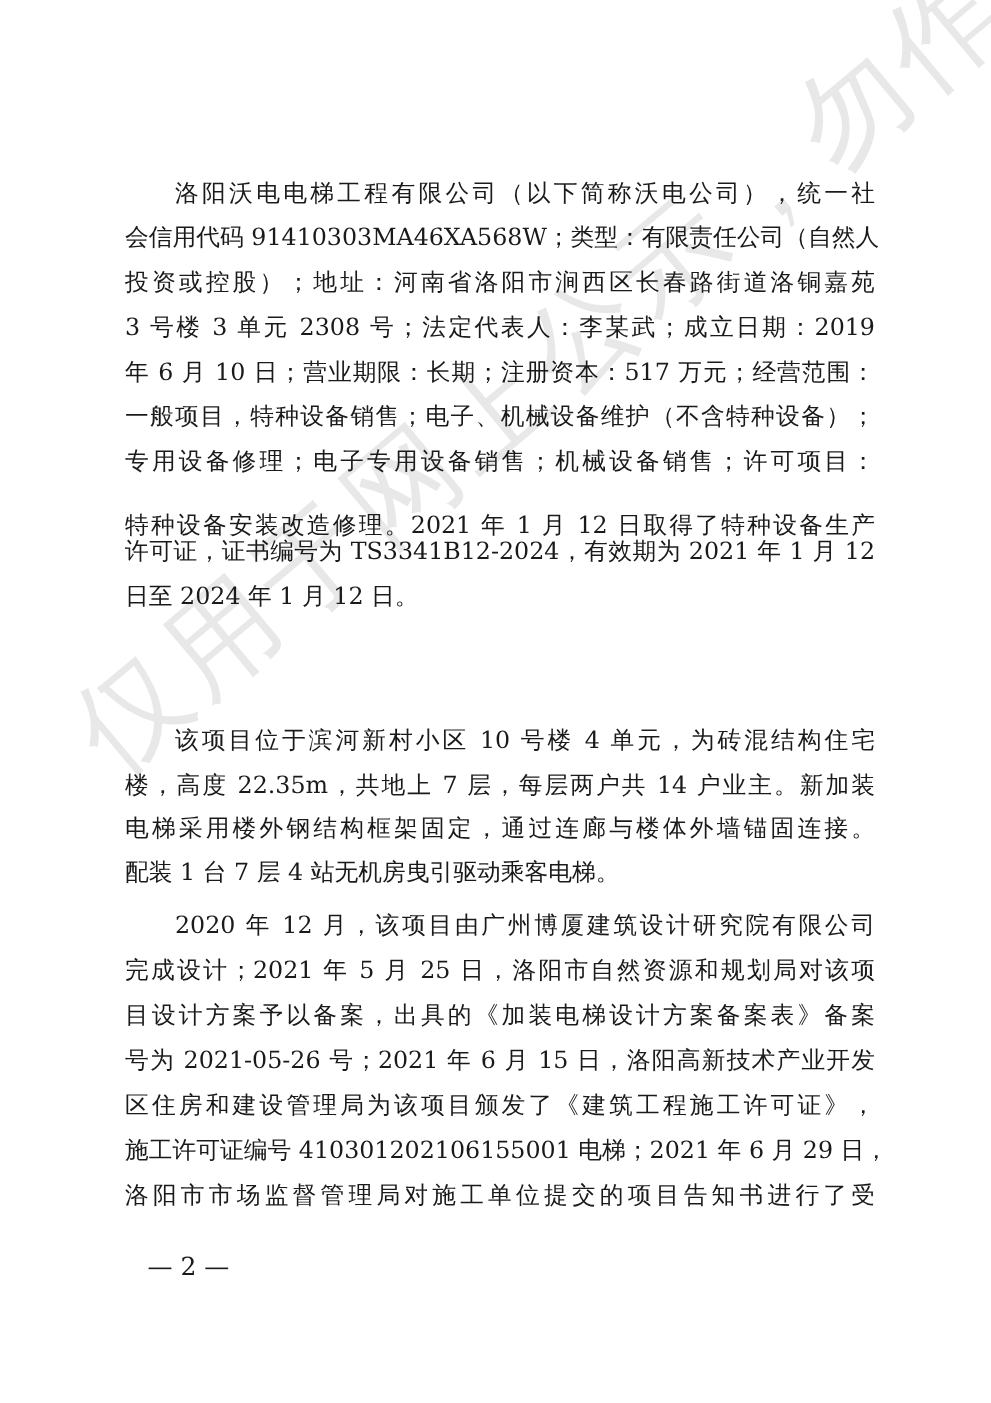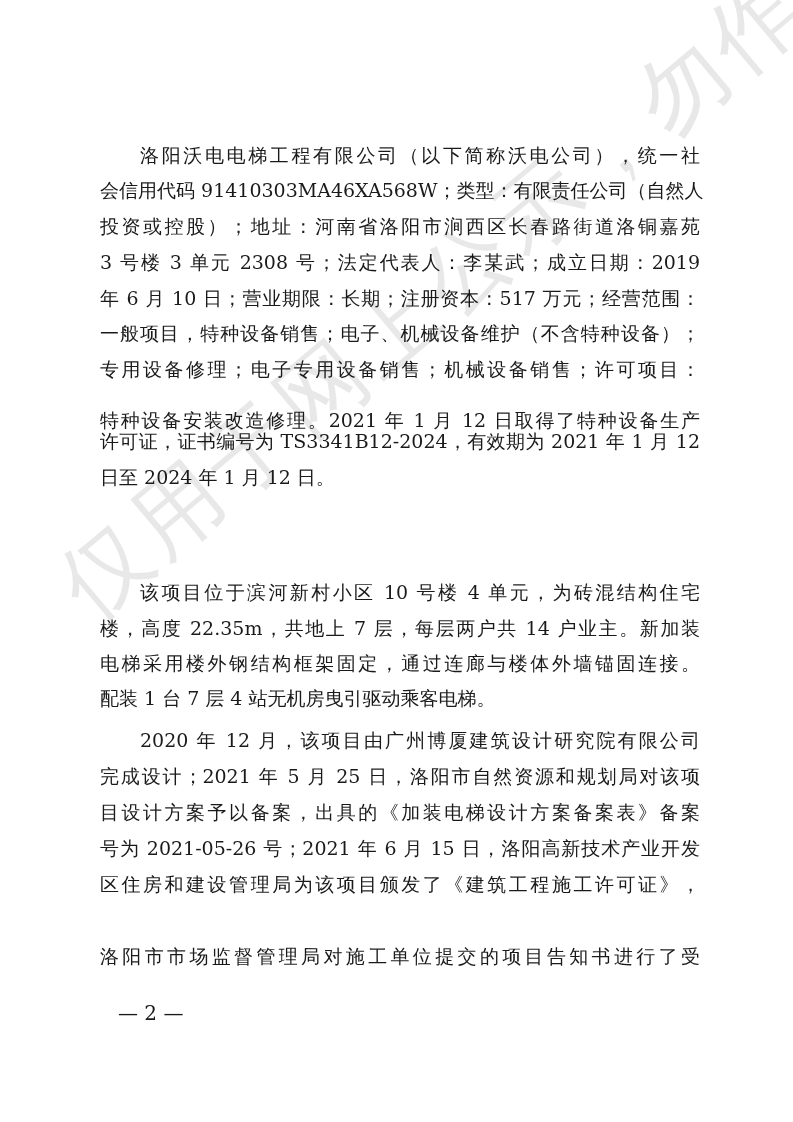--- a/index.html
+++ b/index.html
@@ -82,17 +82,18 @@
   <div class="line indent" style="top:574px;">该项目位于滨河新村小区 10 号楼 4 单元，为砖混结构住宅</div>
   <div class="line" style="top:610px;">楼，高度 22.35m，共地上 7 层，每层两户共 14 户业主。新加装</div>
   <div class="line" style="top:645px;">电梯采用楼外钢结构框架固定，通过连廊与楼体外墙锚固连接。</div>
   <div class="line last" style="top:680px;">配装 1 台 7 层 4 站无机房曳引驱动乘客电梯。</div>
 
   <div class="line indent" style="top:722px;">2020 年 12 月，该项目由广州博厦建筑设计研究院有限公司</div>
   <div class="line" style="top:758px;">完成设计；2021 年 5 月 25 日，洛阳市自然资源和规划局对该项</div>
   <div class="line" style="top:794px;">目设计方案予以备案，出具的《加装电梯设计方案备案表》备案</div>
   <div class="line" style="top:830px;">号为 2021-05-26 号；2021 年 6 月 15 日，洛阳高新技术产业开发</div>
   <div class="line" style="top:866px;">区住房和建设管理局为该项目颁发了《建筑工程施工许可证》，</div>
+  <div class="line" style="top:902px;">施工许可证编号 410301202106155001 电梯；2021 年 6 月 29 日，</div>
   <div class="line" style="top:938px;">洛阳市市场监督管理局对施工单位提交的项目告知书进行了受</div>
 
   <div class="page-number">— 2 —</div>
 
 </div>
 
 </body></html>

